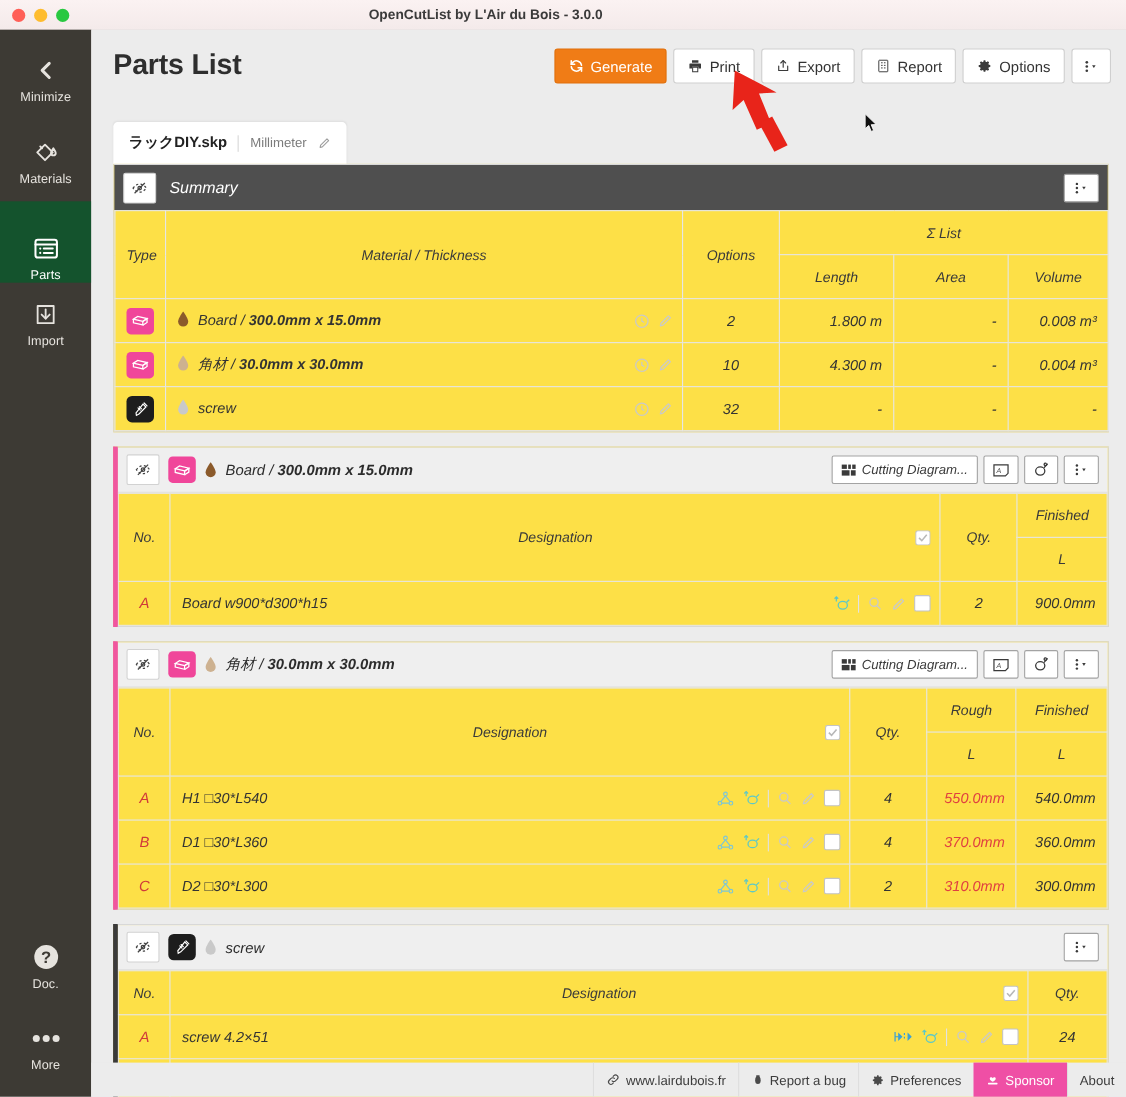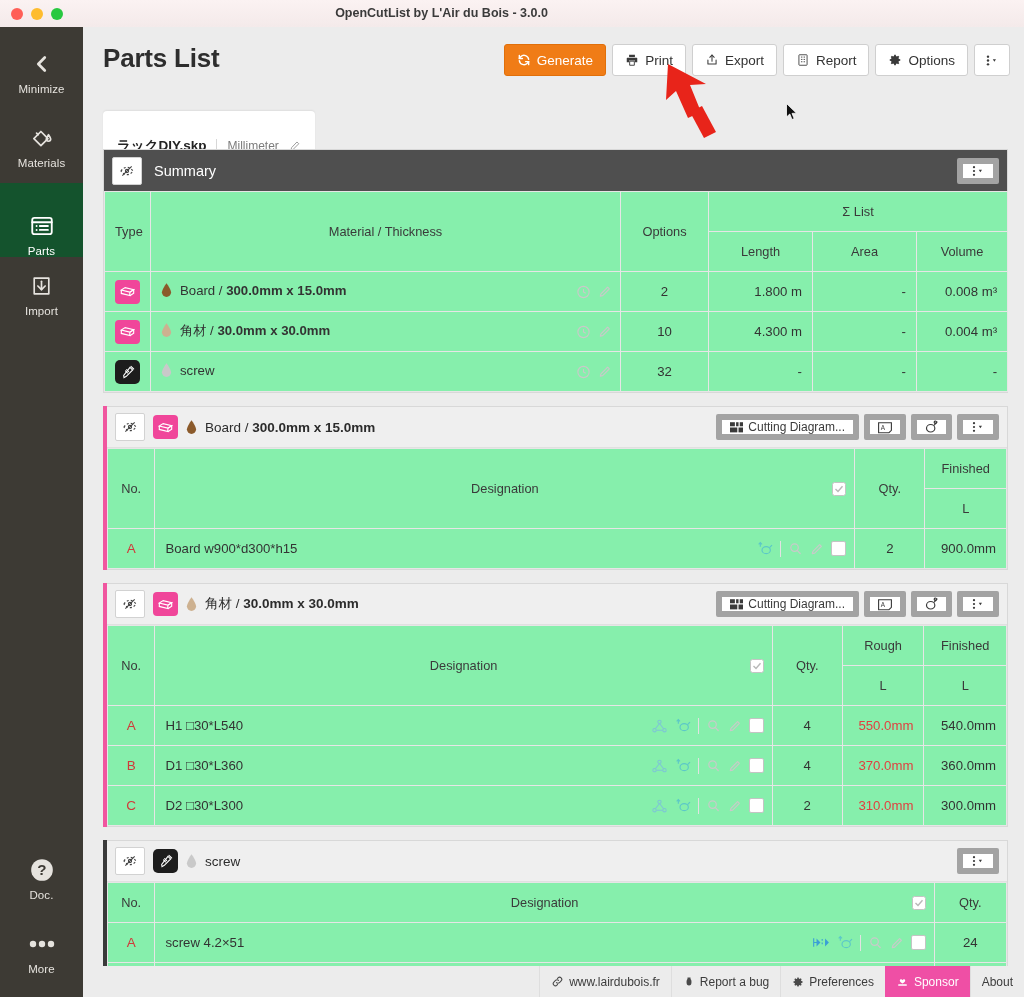--- a/index.html
+++ b/index.html
@@ -55,51 +55,51 @@
     height:32px;padding:0 12px;display:flex;align-items:center;gap:6px;
     background:#fff;border:1px solid #cfcfcf;border-radius:3px;
     font-size:13.5px;color:#333;cursor:pointer;box-sizing:border-box;
   }
   .tb-btn.primary{background:#f07c16;border-color:#e06f0a;color:#fff;font-weight:500;}
   .tb-btn.kebab{padding:0 9px;gap:4px;}
 
   
   .tabstrip{position:absolute;left:20px;top:84px;}
   .tab{
-    display:inline-flex;align-items:center;gap:10px;height:38px;padding:16px 14px;
+    display:inline-flex;align-items:center;gap:10px;height:38px;padding:0 14px;
     background:#fff;border-radius:4px 4px 0 0;box-shadow:0 -1px 2px rgba(0,0,0,.06);
   }
   .tab-name{font-size:13.5px;font-weight:bold;color:#222;}
   .tab-sep{width:1px;height:15px;background:#d7d7d7;}
   .tab-unit{font-size:12px;color:#7b7b7b;}
 
   
   .content{position:absolute;left:20px;top:122px;width:905px;}
 
-  .card{background:#86efac;border:1px solid #d8d8d8;margin-bottom:13px;box-sizing:border-box;}
+  .card{background:#fde047;border:1px solid #d8d8d8;margin-bottom:13px;box-sizing:border-box;font-style:italic;}
   .grp-wrap{position:relative;margin-bottom:13px;}
   .grp-bar{position:absolute;left:0;top:0;width:4px;height:100%;background:#f0569f;}
 
   
   .hdr{
     display:flex;align-items:center;height:41px;padding-left:8px;padding-right:8px;
     box-sizing:border-box;
   }
   .hdr.dark{background:#4f4f4f;}
   .hdr.light{background:#efefef;border-bottom:1px solid #e0e0e0;}
   .eye-btn{
     width:28px;height:26px;background:#fff;border:1px solid #d2d2d2;border-radius:2px;
     display:flex;align-items:center;justify-content:center;cursor:pointer;flex:0 0 auto;
   }
   .hdr .title{font-size:14.5px;color:#fff;margin-left:12px;}
   .hdr.light .title{color:#2c2c2c;font-size:13.5px;margin-left:8px;}
   .hdr .title b{font-weight:bold;}
   .hdr-right{margin-left:auto;display:flex;gap:5px;align-items:center;}
   .mini-btn{
-    height:26px;padding:0 8px;background:#fff;border:6px solid #a3a3a3;border-radius:2px;
+    height:26px;padding:0 8px;background:#fff;border:1px solid #a3a3a3;border-radius:2px;
     display:flex;align-items:center;gap:5px;font-size:12px;color:#3a3a3a;cursor:pointer;
     box-sizing:border-box;
   }
   .mini-btn.sq{padding:0 7px;}
   .mat-chip{
     width:25px;height:24px;border-radius:4px;background:#f0469a;
     display:flex;align-items:center;justify-content:center;margin-left:8px;flex:0 0 auto;
   }
   .mat-chip.dark{background:#1d1d1d;border-radius:5px;}
 

